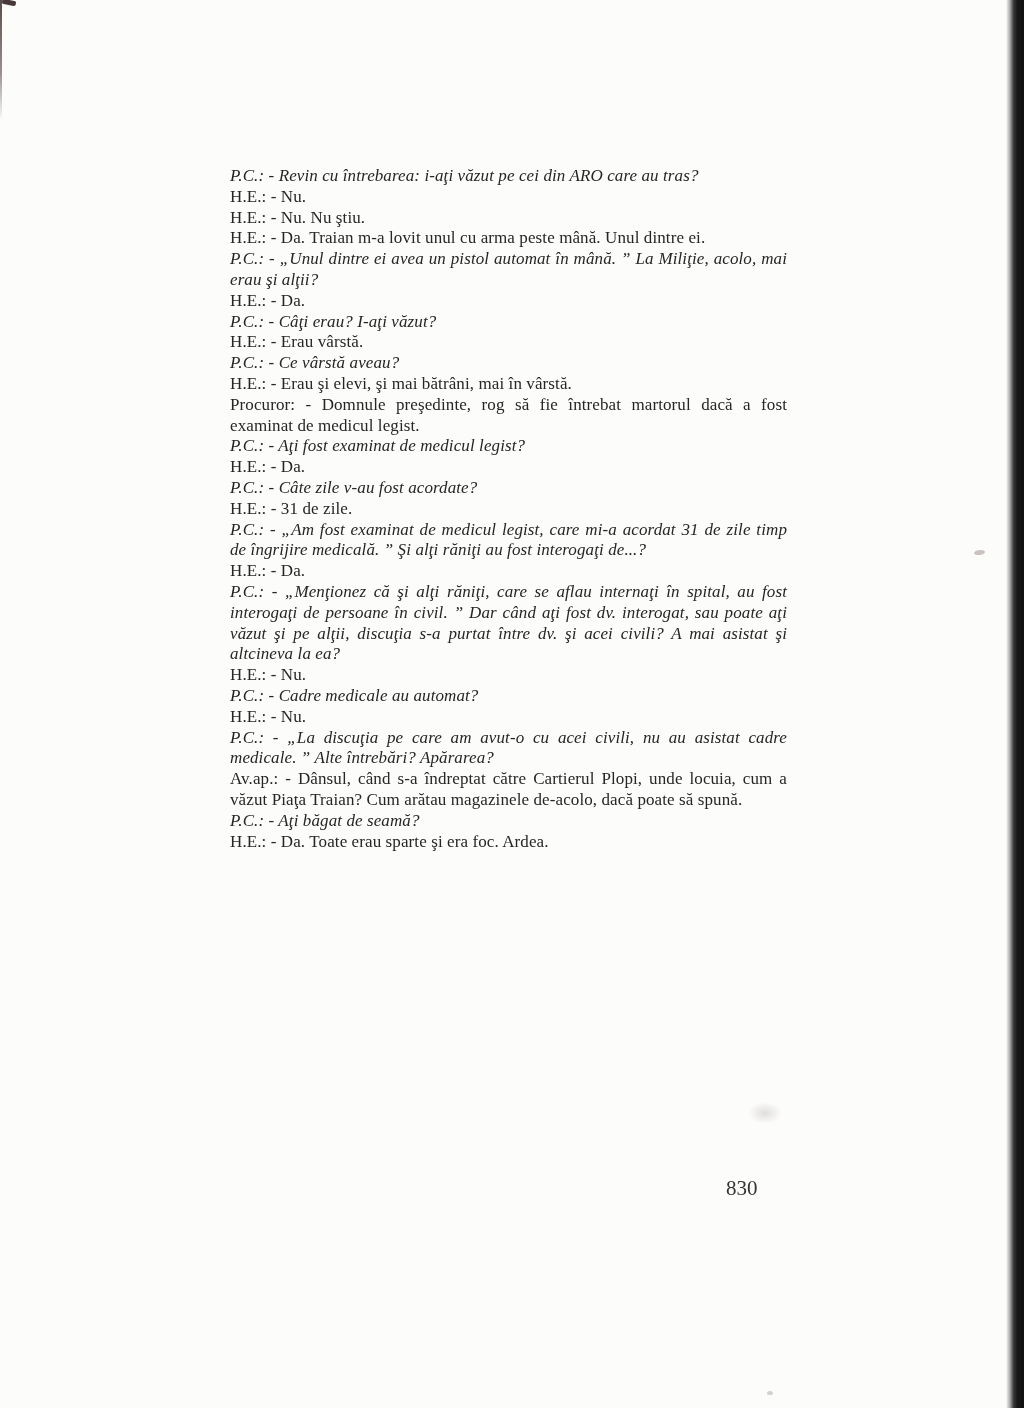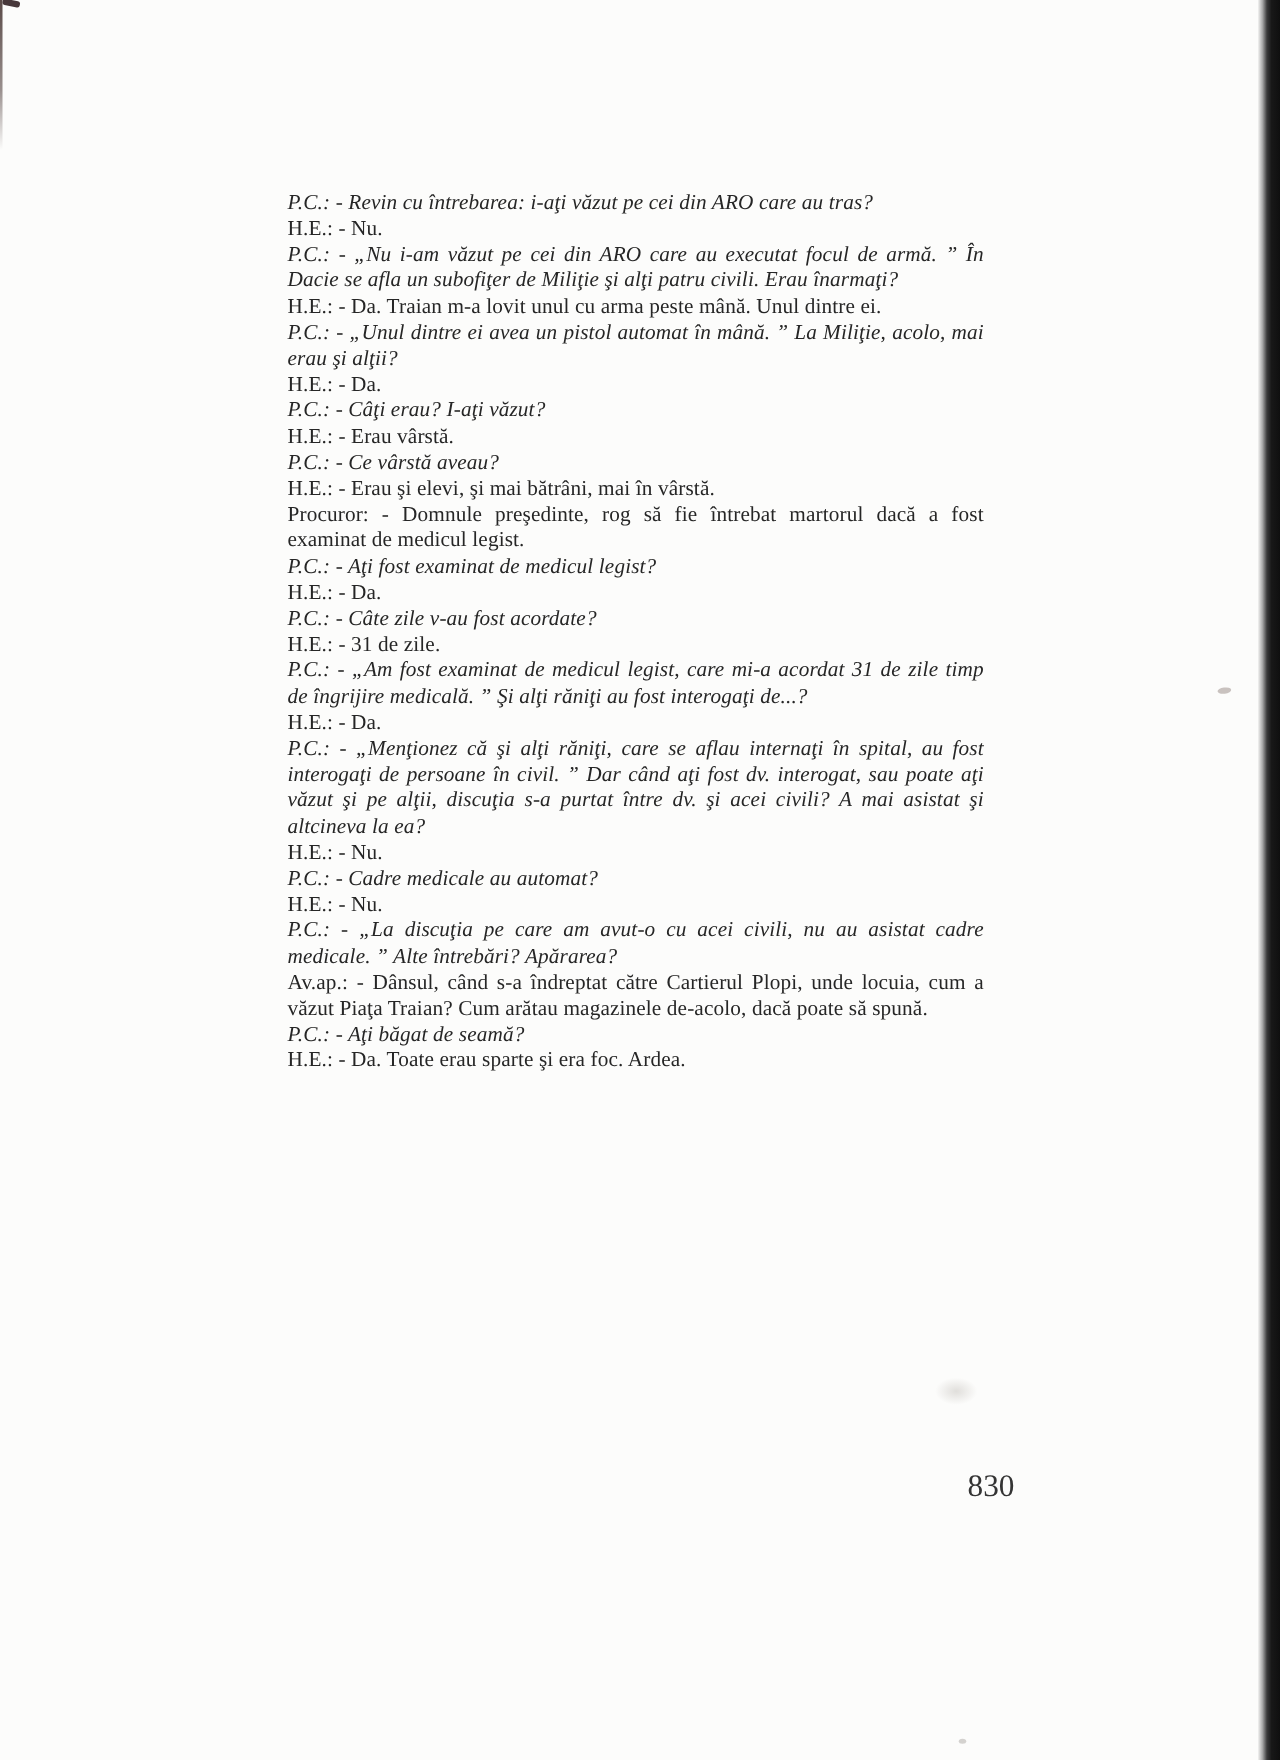--- a/index.html
+++ b/index.html
@@ -18,38 +18,38 @@
     color: var(--ink);
   }
   .scan-page {
     position: absolute;
     inset: 0;
   }
   
   .text-block {
     position: absolute;
     left: 230px;
-    top: 152px;
+    top: 166px;
     width: 557px;
   }
   .text-block p {
     margin: 0;
     font-size: 17px;
     line-height: 20.8px;
     text-align: justify;
     letter-spacing: 0.1px;
   }
   .text-block p.italic { font-style: italic; }
   .text-block p.roman  { font-style: normal; }
 
   .page-number {
     position: absolute;
-    left: 774px;
+    left: 726px;
     top: 1176px;
-    font-size: 25px;
+    font-size: 21px;
     color: #343434;
     font-style: normal;
   }
 
   
   .edge-bar-right {
     position: absolute;
     top: 0;
     right: 0;
     width: 18px;
@@ -111,21 +111,21 @@
   }
 </style>
 </head>
 <body>
 
 <main class="scan-page">
 
   <section class="text-block" id="transcript">
       <p class="italic">P.C.: - Revin cu întrebarea: i-aţi văzut pe cei din ARO care au tras?</p>
       <p class="roman">H.E.: - Nu.</p>
-      <p class="italic">P.C.: - „Nu i-am văzut pe cei din ARO care au executat focul de armă. ” În Dacie se afla un subofiţer de Miliţie şi alţi patru civili. Erau înarmaţi?</p>
+      <p class="roman">H.E.: - Nu. Nu ştiu.</p>
       <p class="roman">H.E.: - Da. Traian m-a lovit unul cu arma peste mână. Unul dintre ei.</p>
       <p class="italic">P.C.: - „Unul dintre ei avea un pistol automat în mână. ” La Miliţie, acolo, mai erau şi alţii?</p>
       <p class="roman">H.E.: - Da.</p>
       <p class="italic">P.C.: - Câţi erau? I-aţi văzut?</p>
       <p class="roman">H.E.: - Erau vârstă.</p>
       <p class="italic">P.C.: - Ce vârstă aveau?</p>
       <p class="roman">H.E.: - Erau şi elevi, şi mai bătrâni, mai în vârstă.</p>
       <p class="roman">Procuror: - Domnule preşedinte, rog să fie întrebat martorul dacă a fost examinat de medicul legist.</p>
       <p class="italic">P.C.: - Aţi fost examinat de medicul legist?</p>
       <p class="roman">H.E.: - Da.</p>

